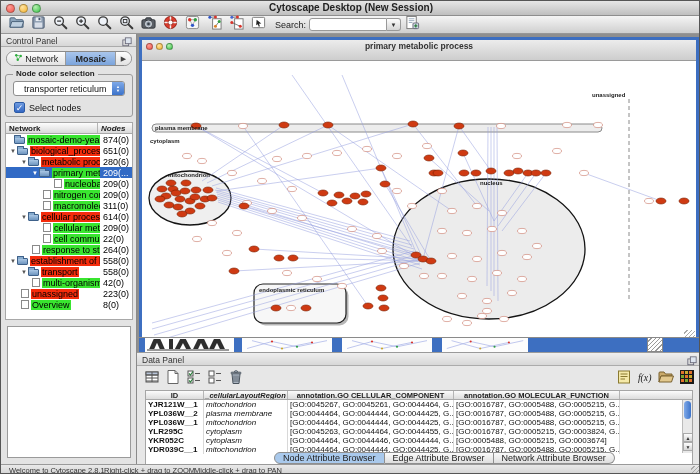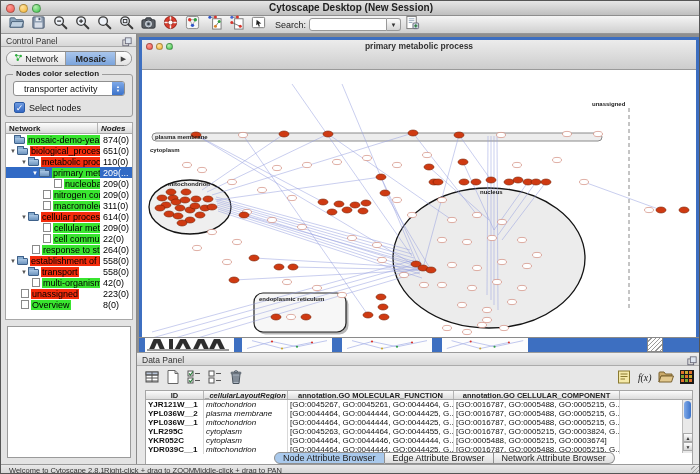--- a/index.html
+++ b/index.html
@@ -90,21 +90,21 @@
   .tcount{position:absolute;left:97px;font-size:9px;color:#000;white-space:nowrap;}
   .trow.sel .tcount{color:#fff;}
 
   #birdseye{position:absolute;left:6px;top:292px;width:124px;height:132px;
     background:#fff;border:1px solid #9a9a9a;}
 
   
   #desktop{position:absolute;left:136px;top:33px;width:564px;height:318px;background:#8f8f8f;}
   #canvas-window{position:absolute;left:2px;top:3px;width:560px;height:300px;
     border:3px solid #3d6fc1;background:#fff;}
-  #canvas-titlebar{position:relative;height:30px;background:linear-gradient(#ececec,#cdcdcd);
+  #canvas-titlebar{position:relative;height:21px;background:linear-gradient(#ececec,#cdcdcd);
     border-bottom:1px solid #9a9a9a;}
   #canvas-titlebar .lights{left:4px;top:3px;gap:3px;}
   #canvas-titlebar .light{width:7px;height:7px;}
   #canvas-title{position:absolute;left:0;right:0;top:1px;text-align:center;
     font-size:8.5px;font-weight:bold;color:#333;}
   #network-view{position:relative;width:554px;height:281px;background:#fff;overflow:hidden;}
   #network-svg{position:absolute;left:0;top:0;}
   #canvas-grip{position:absolute;right:1px;bottom:1px;width:11px;height:11px;
     background:repeating-linear-gradient(135deg,#fff 0 2px,#aaa 2px 3px);}
 
@@ -262,23 +262,23 @@
             </svg></span>
         <span>Network</span>
       </div>
       <div class="cp-tab active">
         <span>Mosaic</span>
       </div>
       <button class="cp-tab-arrow">▶</button>
     </div>
 
     <div id="color-group">
-      <span id="color-group-label">Nodes color selection</span>
+      <span id="color-group-label">Node color selection</span>
       <div id="region-dropdown">
-        <span id="dropdown-value">transporter activity</span>
+        <span id="dropdown-value">transporter reticulum</span>
         <span id="dropdown-stepper">
             <span>▲</span>
             <span>▼</span>
           </span>
       </div>
       <div id="select-nodes-row">
         <span id="select-nodes-checkbox">✓</span>
         <span id="select-nodes-label">Select nodes</span>
       </div>
     </div>
@@ -300,21 +300,21 @@
           <span class="t-arrow">▼</span>
           <span class="ticon folder"></span>
           <span class="tlabel red">biological_process</span>
           <span class="tcount">651(0)</span>
         </div>
         <div class="trow">
           <span class="t-ind" style="width: 14px;"></span>
           <span class="t-arrow">▼</span>
           <span class="ticon folder"></span>
           <span class="tlabel red">metabolic process</span>
-          <span class="tcount">110(0)</span>
+          <span class="tcount">280(6)</span>
         </div>
         <div class="trow sel">
           <span class="t-ind" style="width: 25px;"></span>
           <span class="t-arrow">▼</span>
           <span class="ticon folder"></span>
           <span class="tlabel green">primary metabo</span>
           <span class="tcount">209(...</span>
         </div>
         <div class="trow">
           <span class="t-ind" style="width: 40px;"></span>
@@ -726,22 +726,22 @@
               <rect x="6" y="10" width="3" height="3" fill="#7ca32d"></rect>
               <rect x="10" y="10" width="3" height="3" fill="#e2712b"></rect>
             </svg>
           </button>
         </span>
     </div>
     <div id="attr-table">
       <div id="attr-head">
           <span class="hcell c0">ID</span>
           <span class="hcell c1">_cellularLayoutRegion</span>
+          <span class="hcell c2">annotation.GO CELLULAR_COMPONENT</span>
           <span class="hcell c3">annotation.GO MOLECULAR_FUNCTION</span>
-          <span class="hcell c2">annotation.GO CELLULAR_COMPONENT</span>
         </div>
       <div id="attr-rows">
           <div class="drow">
             <span class="dcell c0">YJR121W__1</span>
             <span class="dcell c1">mitochondrion</span>
             <span class="dcell c2">[GO:0045267, GO:0045261, GO:0044464, G...</span>
             <span class="dcell c3">[GO:0016787, GO:0005488, GO:0005215, G...</span>
           </div>
           <div class="drow">
             <span class="dcell c0">YPL036W__2</span>

